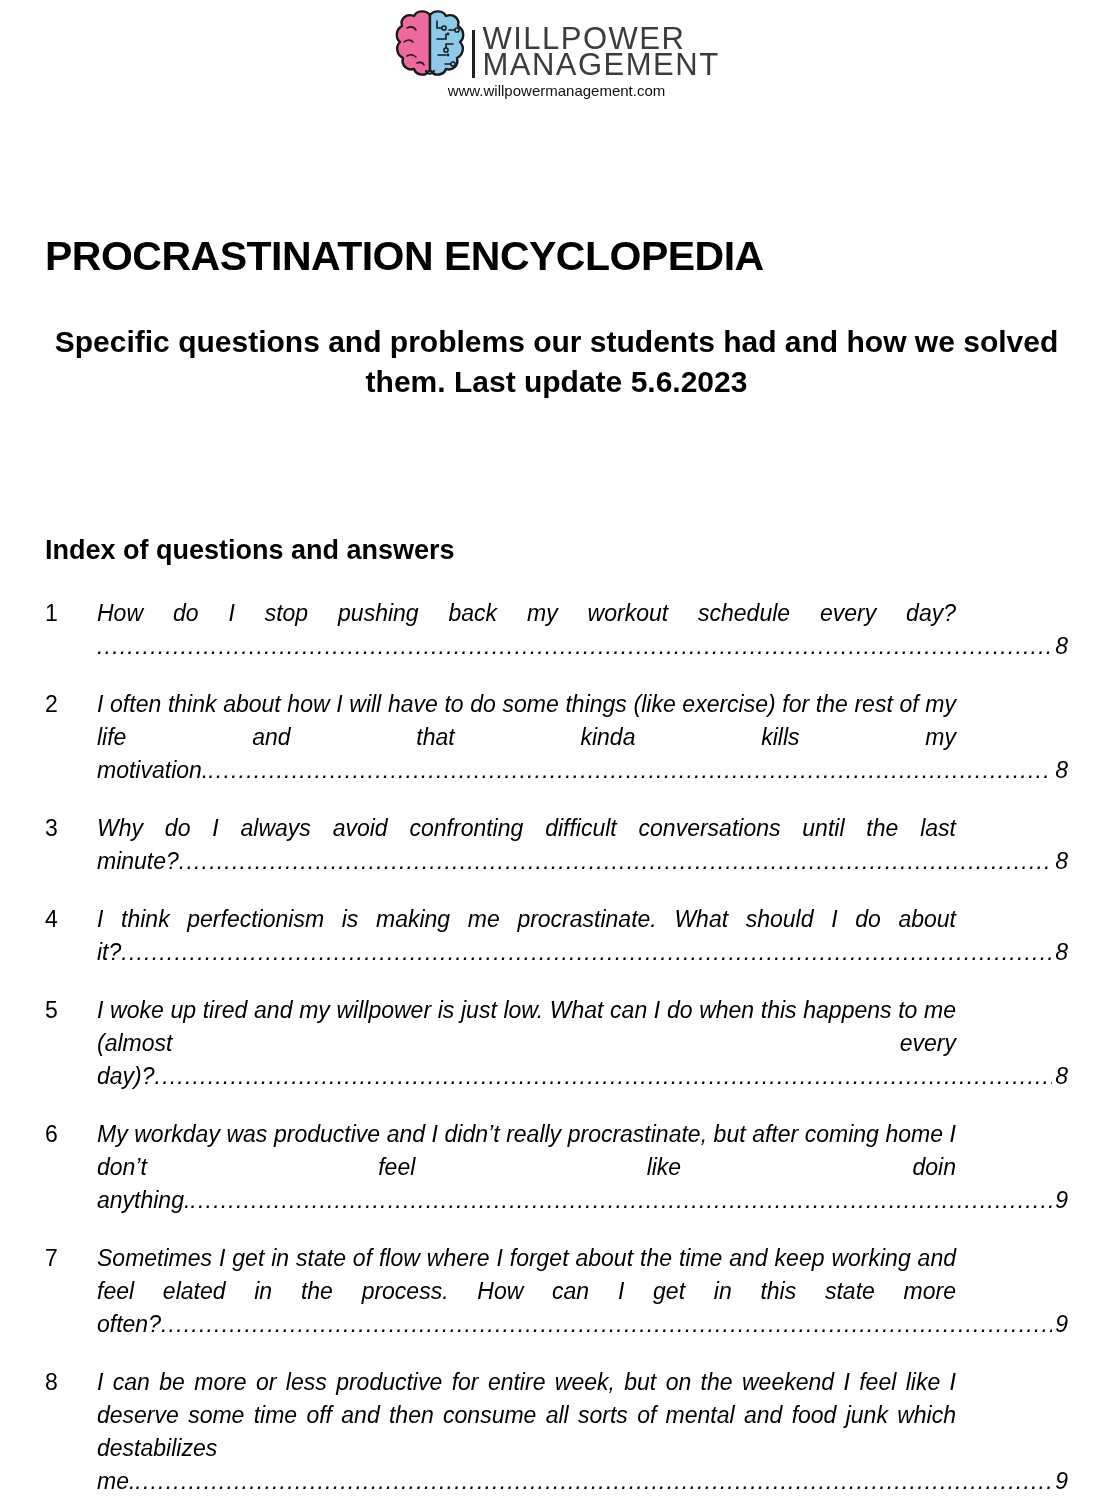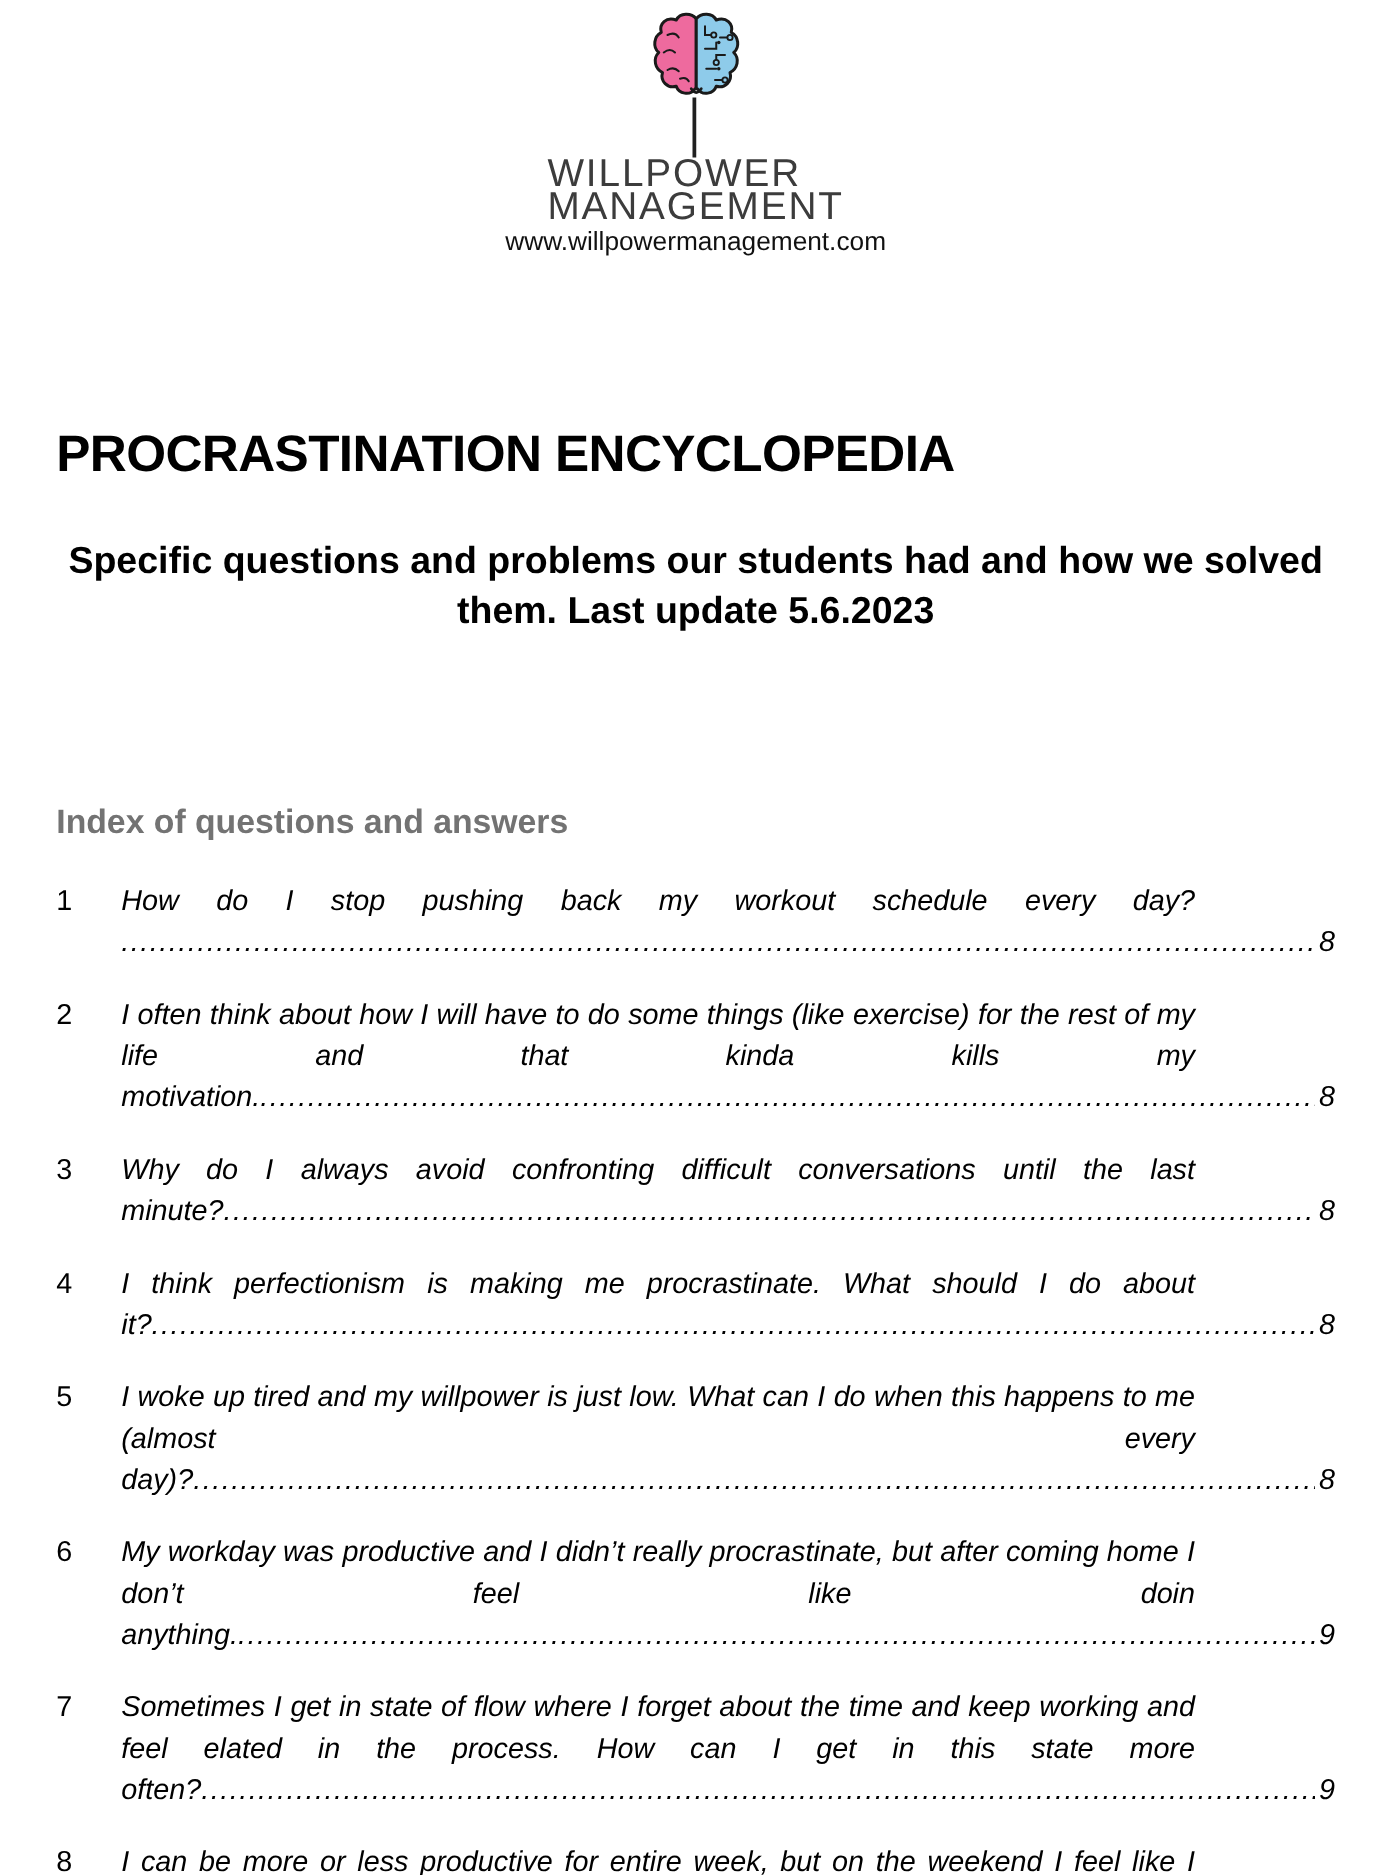--- a/index.html
+++ b/index.html
@@ -7,43 +7,43 @@
     width: 1113px; height: 1500px;
     font-family: "Liberation Sans", sans-serif;
     color: #000;
     overflow: hidden;
     position: relative;
   }
   .page { padding: 0 45px; }
 
   
   .header { display: flex; flex-direction: column; align-items: center; padding-top: 8px; }
-  .logo-row { display: flex; align-items: center; flex-direction: column; }
+  .logo-row { display: flex; align-items: flex-end; }
   .brain { width: 74px; height: 70px; }
   .logo-divider { width: 3px; height: 48px; background: #202020; margin: 0 7px 0 5px; }
   .logo-text {
     display: flex; flex-direction: column;
     font-size: 31px; line-height: 26px;
     color: #3c3c3c; letter-spacing: 1.5px; font-weight: 300;
   }
-  .url { font-size: 21px; color: #111; margin-top: 4px; }
+  .url { font-size: 15px; color: #111; margin-top: 4px; }
 
   
   .title {
     text-align: left; font-size: 41px; font-weight: bold;
     margin-top: 134px; letter-spacing: -0.5px;
   }
   .subtitle {
     text-align: center; font-size: 30px; font-weight: bold;
     max-width: 1010px; margin: 42px auto 0; line-height: 1.33;
   }
 
   
   .index-heading {
-    font-size: 27px; font-weight: bold; color: #737373;
+    font-size: 27px; font-weight: bold; color: #000000;
     margin-top: 133px;
   }
 
   
   .toc { margin-top: 31px; }
   .toc-item { display: flex; margin-bottom: 25px; font-size: 23px; line-height: 33px; }
   .toc-num { width: 52px; flex-shrink: 0; }
   .toc-body {
     flex: 1; position: relative; overflow: hidden;
     text-align: justify; padding-right: 112px; font-style: italic;

